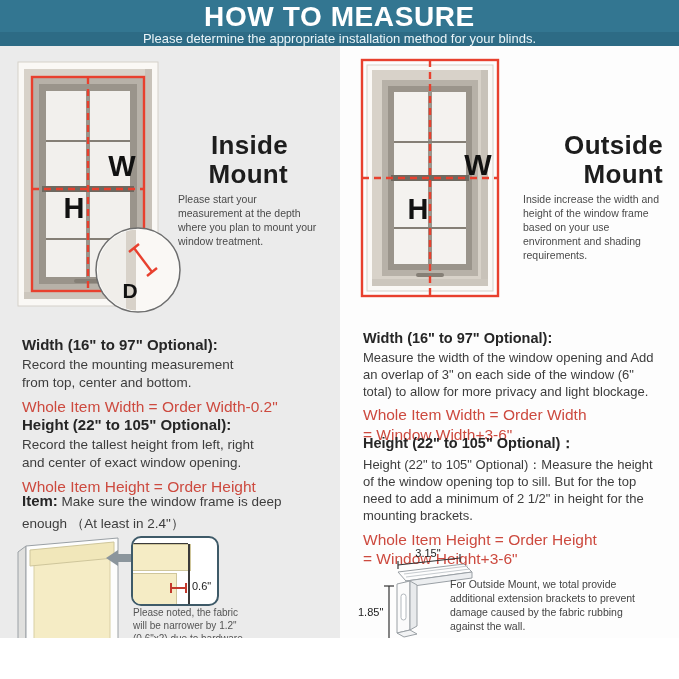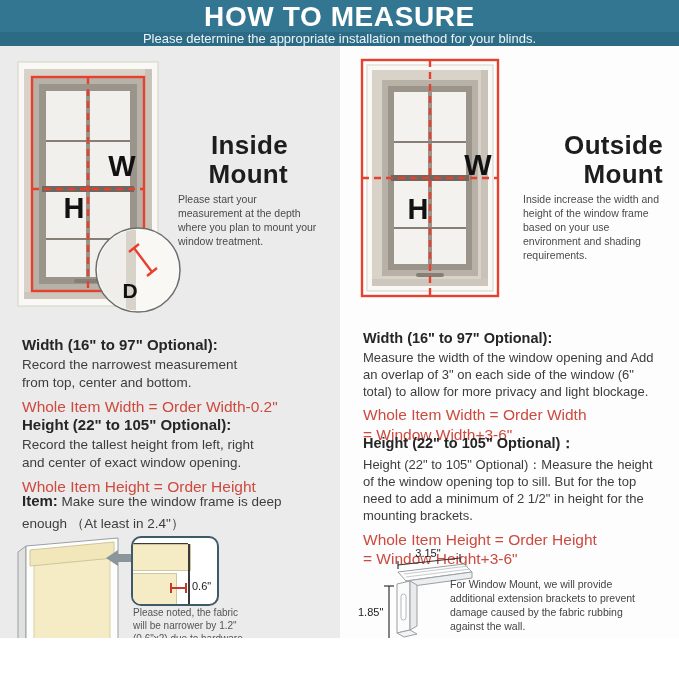--- a/index.html
+++ b/index.html
@@ -112,21 +112,21 @@
       </g>
       <text x="114" y="240" font-size="21" font-weight="700" fill="#111" text-anchor="middle">D</text>
     </g>
   </svg>
 
   <div class="abs mount-h" style="left:178px;top:131px;width:110px;">Inside Mount</div>
   <div class="abs mount-p" style="left:178px;top:192px;width:140px;">Please start your measurement at the depth where you plan to mount your window treatment.</div>
 
   <div class="abs sec" style="left:22px;top:336px;">
     <div class="sec-h">Width (16" to 97" Optional):</div>
-    <div class="sec-b" style="width:230px;">Record the narrowest measurement from top, center and bottom.</div>
+    <div class="sec-b" style="width:230px;">Record the mounting measurement from top, center and bottom.</div>
     <div class="sec-f">Whole Item Width = Order Width-0.2"</div>
   </div>
 
   <div class="abs sec" style="left:22px;top:416px;">
     <div class="sec-h">Height (22" to 105" Optional):</div>
     <div class="sec-b" style="width:250px;">Record the tallest height from left, right and center of exact window opening.</div>
     <div class="sec-f">Whole Item Height = Order Height</div>
   </div>
 
   <div class="abs" style="left:22px;top:490px;width:280px;line-height:1.4;">
@@ -220,21 +220,21 @@
     </g>
     <text x="80" y="9" font-size="11" fill="#222" text-anchor="middle">3.15"</text>
     <g stroke="#333" stroke-width="1.2">
       <line x1="41" y1="38" x2="41" y2="92"></line>
       <line x1="36" y1="38" x2="46" y2="38"></line>
       <line x1="36" y1="92" x2="46" y2="92"></line>
     </g>
     <text x="10" y="68" font-size="11" fill="#222">1.85"</text>
   </svg>
 
-  <div class="abs note-r" style="left:450px;top:578px;width:205px;">For Window Mount, we will provide additional extension brackets to prevent damage caused by the fabric rubbing against the wall.</div>
+  <div class="abs note-r" style="left:450px;top:578px;width:205px;">For Outside Mount, we total provide additional extension brackets to prevent damage caused by the fabric rubbing against the wall.</div>
 
   <div class="abs cta">
     <span>Personalize</span>
     <svg class="cta-hand" width="30" height="30" viewBox="0 0 24 24">
       <g transform="rotate(-12 12 12)">
         <g stroke="#1a1a1a" stroke-width="1.5" stroke-linecap="round">
           <line x1="4.5" y1="5.5" x2="7.5" y2="7.5"></line>
           <line x1="8.5" y1="2.5" x2="9.2" y2="6.2"></line>
           <line x1="2.5" y1="10.5" x2="6.2" y2="11.2"></line>
         </g>

